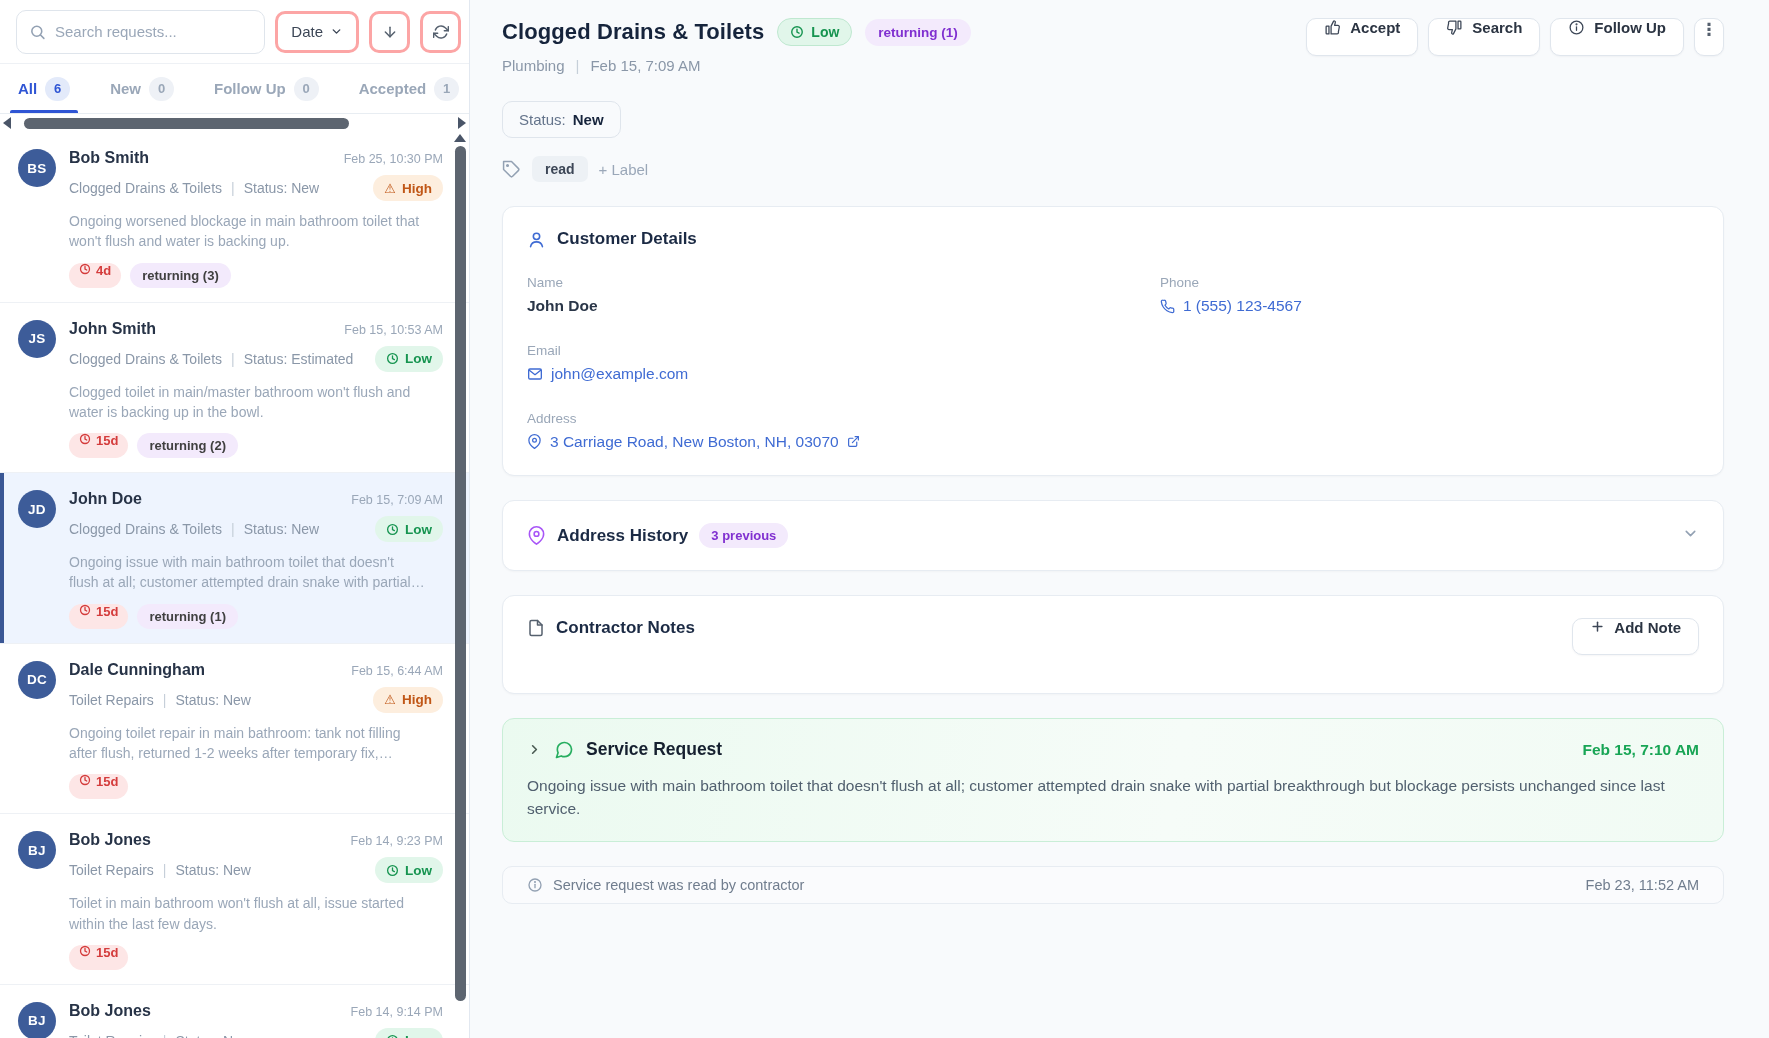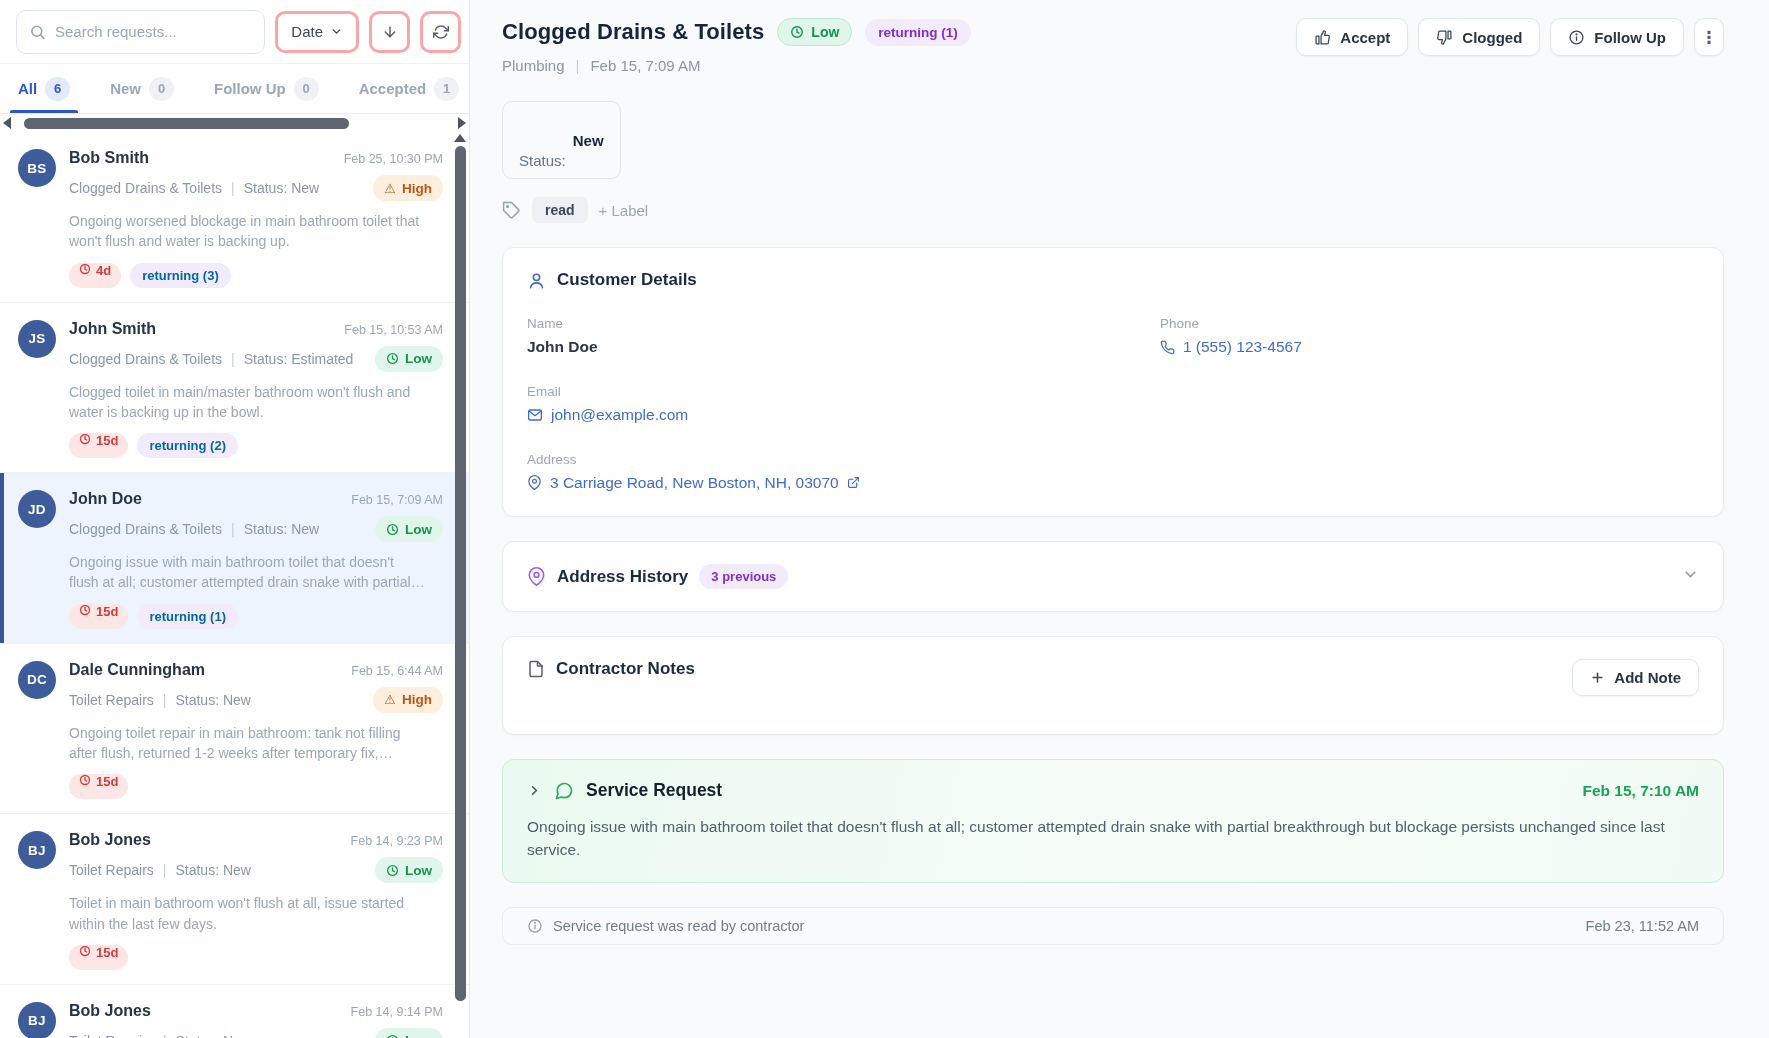--- a/index.html
+++ b/index.html
@@ -68,21 +68,21 @@
   .priority-high { background:#fdeede; color:#c05717; }
   .priority-low  { background:#e1f6ea; color:#169450; }
   .warn-ic { font-family:"DejaVu Sans",sans-serif; font-size:13px; font-weight:400; }
   .req-desc { margin:10px 0 0 51px; font-size:14px; color:#9aa7b8; line-height:1.45;
     display:-webkit-box; -webkit-line-clamp:2; -webkit-box-orient:vertical;
     overflow:hidden; max-height:41px; padding-right:18px; }
   .req-badges { margin:11px 0 0 51px; display:flex; gap:9px; align-items:center; }
   .age-badge { background:#fde6e6; color:#d43c3c; font-size:13px; font-weight:700;
     height:25px; padding:0 10px; border-radius:999px; display:inline-flex;
     gap:5px; }
-  .returning-badge { background:#f3eafc; color:#0369a1; font-size:13px; font-weight:700;
+  .returning-badge { background:#f3eafc; color:#404040; font-size:13px; font-weight:700;
     height:25px; padding:12px 12px; border-radius:999px; display:inline-flex; align-items:center; }
 
   
   .v-scroll { position:absolute; top:132px; right:2px; bottom:0; width:14px; z-index:5; }
   .v-arrow-up { width:0; height:0; border-style:solid; margin:2px auto 4px;
     border-width:0 6px 8px 6px; border-color:transparent transparent #4a5568 transparent; cursor:pointer; }
   .v-thumb { width:11px; margin:0 auto; height:855px; background:#5d6570;
     border-radius:6px; cursor:grab; }
 
   
@@ -96,29 +96,29 @@
     color:#169450; font-size:14px; font-weight:700; display:inline-flex;
     align-items:center; gap:7px; padding:0 12px; }
   .ret-pill { height:27px; border-radius:999px; background:#f3eafc; color:#8030d0;
     font-size:13.5px; font-weight:700; display:inline-flex; align-items:center; padding:0 13px; }
   .subtitle { margin-top:11px; font-size:15px; color:#8a97a8; display:flex; gap:11px; align-items:center; }
   .subtitle .sep { color:#c6cfd9; }
 
   .actions { display:flex; gap:10px; align-items:center; }
   .btn { height:38px; padding:0 17px; background:#fff; border:1px solid #e0e6ed;
     border-radius:10px; font-size:15px; font-weight:600; color:#2b3442;
-    display:inline-flex; align-items:center; gap:9px; cursor:pointer;
+    display:inline-flex; align-items:flex-start; gap:9px; cursor:pointer;
     box-shadow:0 1px 2px rgba(16,24,40,.04); font-family:inherit; }
   .btn svg { color:#3c4656; }
   .btn-kebab { width:30px; padding:0; justify-content:center; font-size:17px;
     font-weight:700; color:#55606e; letter-spacing:0; }
 
   .status-pill { margin-top:27px; display:inline-flex; align-items:center; gap:7px;
     padding:9px 16px; border:1px solid #dfe5ec; border-radius:10px; font-size:15px; }
-  .status-pill .lbl { color:#64748b;margin-top:41px; }
+  .status-pill .lbl { color:#64748b; }
   .status-pill .val { font-weight:700; color:#16243c; }
 
   .label-row { margin-top:18px; display:flex; align-items:center; gap:11px; }
   .label-row svg { color:#93a1b3; }
   .read-chip { background:#edf1f5; border-radius:7px; padding:5px 13px; font-size:14px;
     font-weight:700; color:#3c4656; cursor:pointer; }
   .add-label { font-size:15px; color:#9aa7b8; cursor:pointer; }
 
   .card { background:#fff; border:1px solid #e7ecf2; border-radius:12px;
     padding:22px 24px; margin-top:24px; box-shadow:0 1px 2px rgba(16,24,40,.03); }
@@ -475,21 +475,21 @@
           <button class="btn">
             <svg width="17" height="17" viewBox="0 0 24 24" fill="none" stroke="currentColor" stroke-width="1.8" stroke-linecap="round" stroke-linejoin="round">
                 <path d="M7 10v11H4a1 1 0 0 1-1-1v-9a1 1 0 0 1 1-1h3zm3 11V10l3.4-6.6c.3-.6 1-.9 1.6-.6.8.3 1.2 1.1 1 1.9L15 9h4.6a2 2 0 0 1 2 2.3l-1.3 7A2 2 0 0 1 18.3 21H10z"></path>
               </svg>
             <span>Accept</span>
           </button>
           <button class="btn">
             <svg width="17" height="17" viewBox="0 0 24 24" fill="none" stroke="currentColor" stroke-width="1.8" stroke-linecap="round" stroke-linejoin="round" style="transform:rotate(180deg)">
                 <path d="M7 10v11H4a1 1 0 0 1-1-1v-9a1 1 0 0 1 1-1h3zm3 11V10l3.4-6.6c.3-.6 1-.9 1.6-.6.8.3 1.2 1.1 1 1.9L15 9h4.6a2 2 0 0 1 2 2.3l-1.3 7A2 2 0 0 1 18.3 21H10z"></path>
               </svg>
-            <span>Clogged</span>
+            <span>Search</span>
           </button>
           <button class="btn">
             <svg width="17" height="17" viewBox="0 0 24 24" fill="none" stroke="currentColor" stroke-width="1.8" stroke-linecap="round">
                 <circle cx="12" cy="12" r="9"></circle>
                 <line x1="12" y1="11" x2="12" y2="16"></line>
                 <circle cx="12" cy="7.5" r="0.6" fill="currentColor"></circle>
               </svg>
             <span>Follow Up</span>
           </button>
           <button class="btn btn-kebab">

